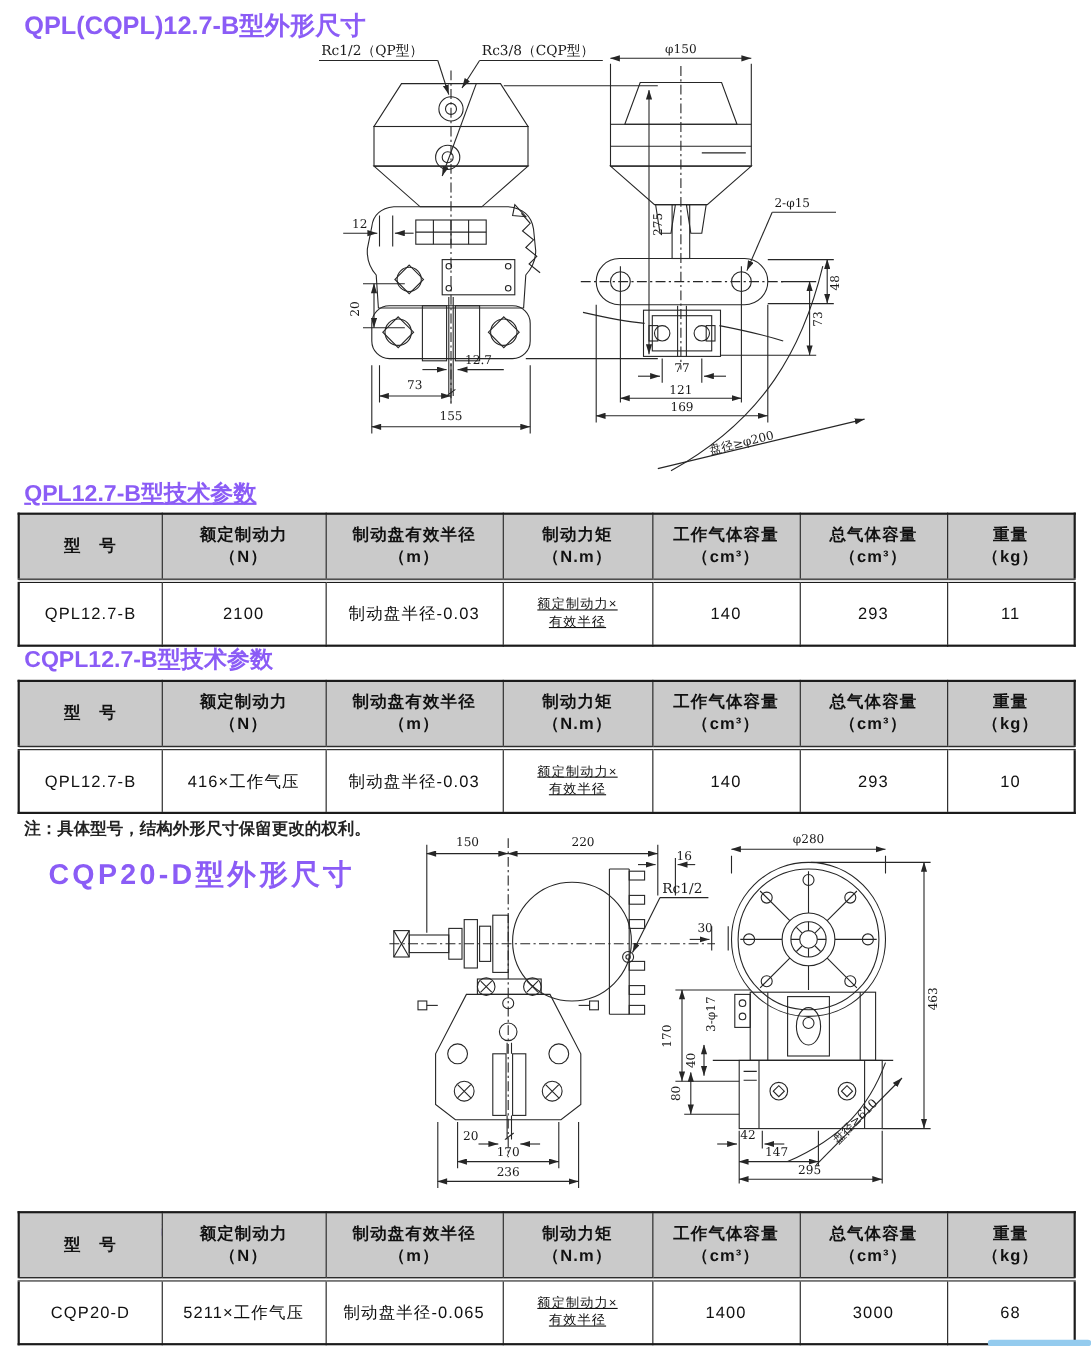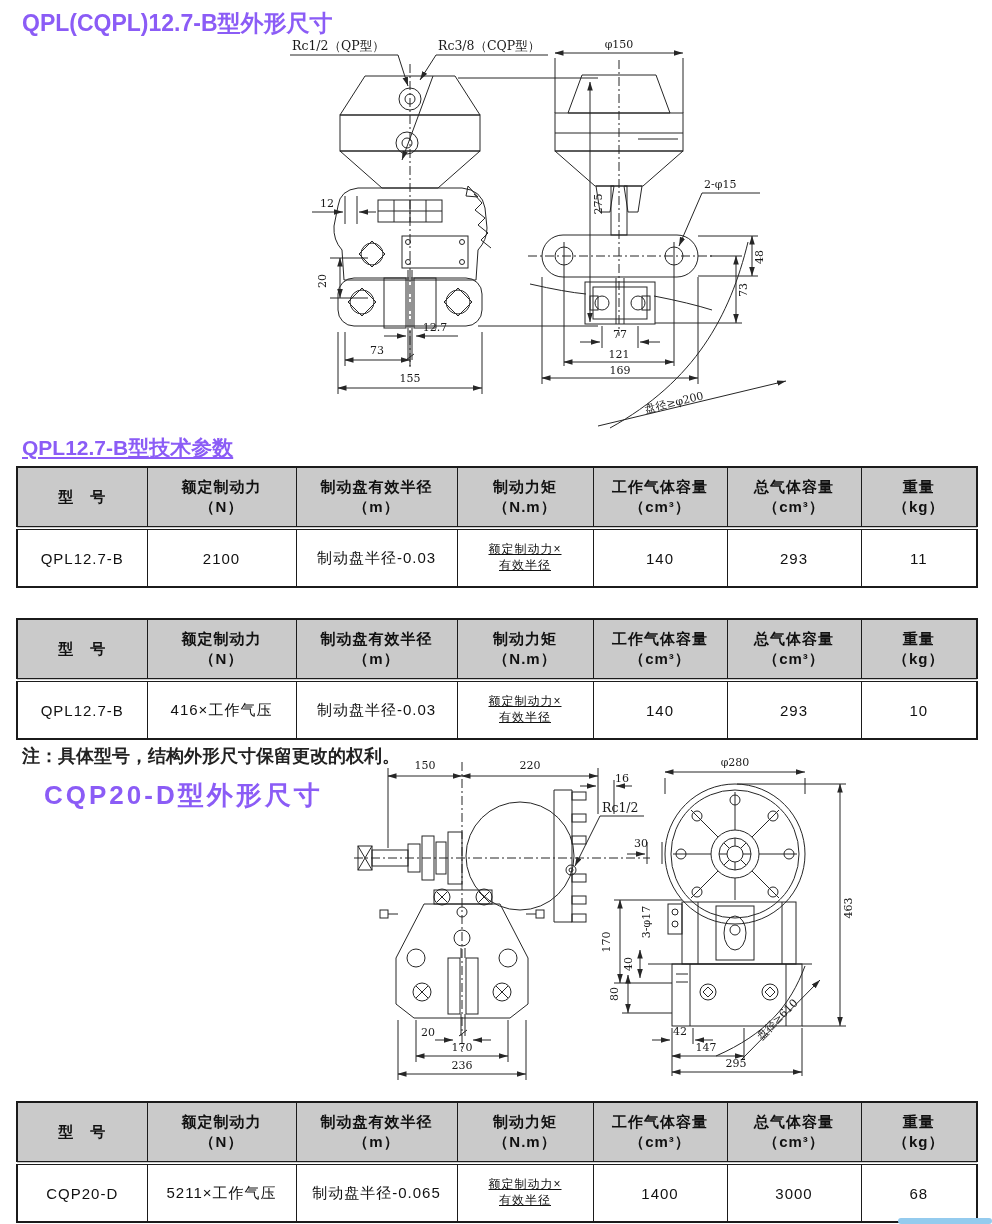--- a/index.html
+++ b/index.html
@@ -7,21 +7,21 @@
     position:relative;width:992px;height:1224px;margin:0 auto;
     background:#fff;overflow:hidden;
     font-family:"Liberation Sans",sans-serif;color:#111;
   }
   .h-main{position:absolute;left:22px;margin:0;font-weight:bold;color:#8b5cf6;}
   #title-d1{top:8px;font-size:23px;}
   #title-t1{top:434px;font-size:21px;text-decoration:underline;}
   #title-t2{top:585px;font-size:21px;}
   #title-d2{top:778px;font-size:26px;letter-spacing:3px;margin-left:22px;}
   #title-t3{top:1108px;font-size:21px;}
-  .note{position:absolute;left:22px;top:744px;font-size:18px;font-weight:bold;color:#222;margin:0;}
+  .note{position:absolute;left:22px;top:744px;font-size:15px;font-weight:bold;color:#222;margin:0;}
 
   table.spec{
     position:absolute;left:16px;width:960px;
     border-collapse:collapse;table-layout:fixed;
     border:2px solid #1b1b1b;
   }
   #table1{top:466px;}
   #table2{top:618px;}
   #table3{top:1101px;}
   table.spec th{
@@ -239,20 +239,21 @@
             <span>额定制动力×</span>
             <span>有效半径</span>
           </td>
       <td>140</td>
       <td>293</td>
       <td>11</td>
     </tr>
       </tbody>
   </table>
 
+  <h2 class="h-main" id="title-t2">CQPL12.7-B型技术参数</h2>
   <table class="spec" id="table2">
     <colgroup>
         <col style="width:130px">
         <col style="width:149px">
         <col style="width:161px">
         <col style="width:136px">
         <col style="width:134px">
         <col style="width:134px">
         <col style="width:116px">
       </colgroup>

